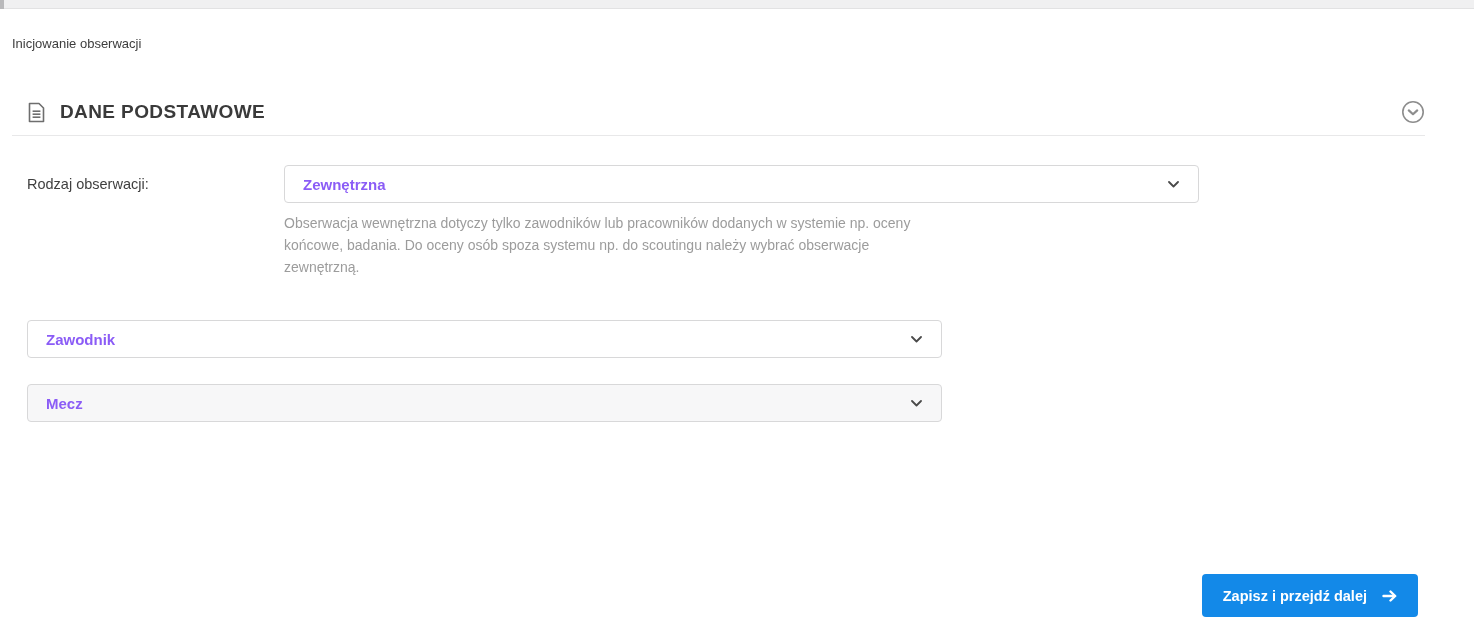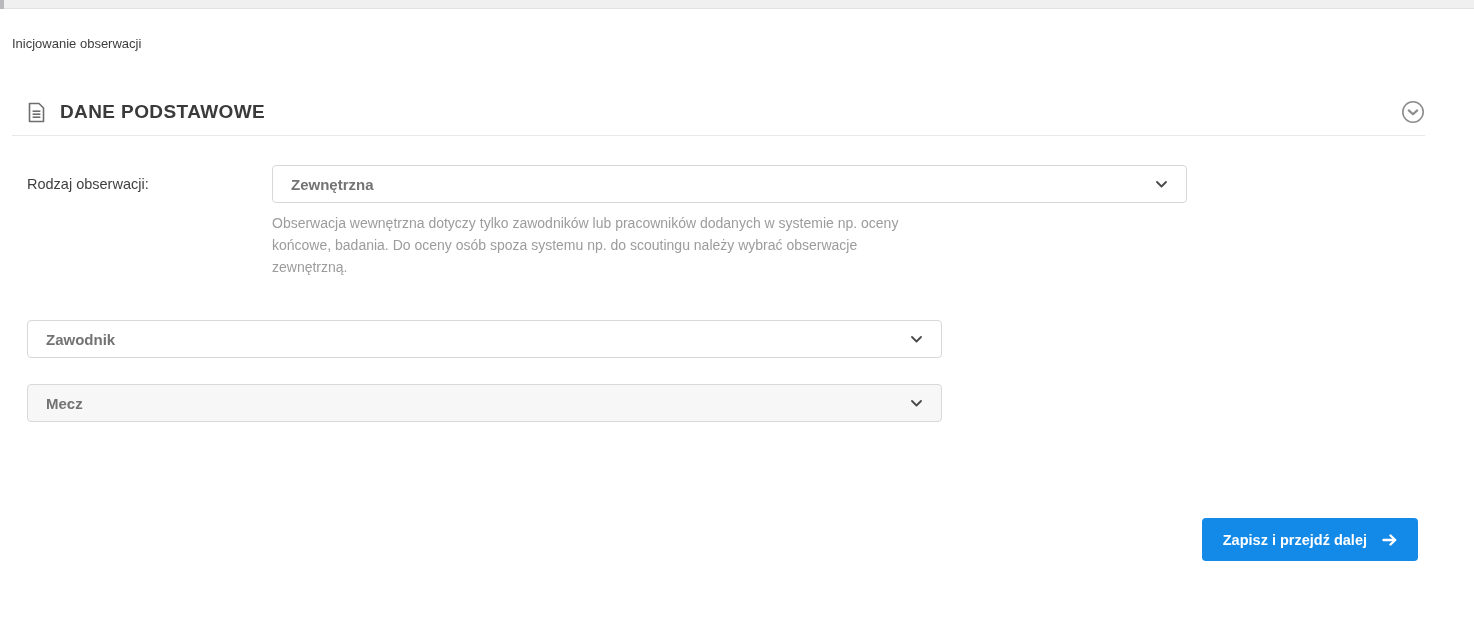--- a/index.html
+++ b/index.html
@@ -52,21 +52,21 @@
     background: none; border: none; padding: 0;
   }
   .collapse-btn svg { display: block; }
   .divider {
     border: none;
     border-top: 1px solid #e8e8e9;
     margin: 11px 49px 0 12px;
   }
   .form { margin: 29px 0 0 27px; }
   .form-row { display: flex; }
-  .row-1 { margin-top: 0; }
+  .row-1 { margin-top: 0; gap: 12px; }
   .row-2 { margin-top: 42px; }
   .row-3 { margin-top: 26px; }
   .field-label {
     width: 245px;
     flex: 0 0 245px;
     padding-top: 11px;
     font-size: 14.5px;
     color: #3f3f3f;
   }
   .field-control { width: 915px; }
@@ -79,34 +79,34 @@
     display: flex;
     align-items: center;
     justify-content: space-between;
     padding: 0 19px 0 18px;
     cursor: pointer;
   }
   .select.muted { background: #f7f7f8; }
   .select-value {
     font-size: 15px;
     font-weight: 700;
-    color: #737373;
+    color: #8b5cf6;
   }
   .select-caret svg { display: block; }
   .help-text {
     max-width: 648px;
     margin-top: 9px;
     font-size: 14px;
     line-height: 22px;
     color: #9c9c9c;
   }
   .actions {
     position: absolute;
     right: 56px;
-    top: 518px;
+    top: 574px;
   }
   .submit-btn {
     display: inline-flex;
     align-items: center;
     gap: 15px;
     height: 43px;
     padding: 0 21px;
     background: #1389e8;
     border: none;
     border-radius: 4px;

